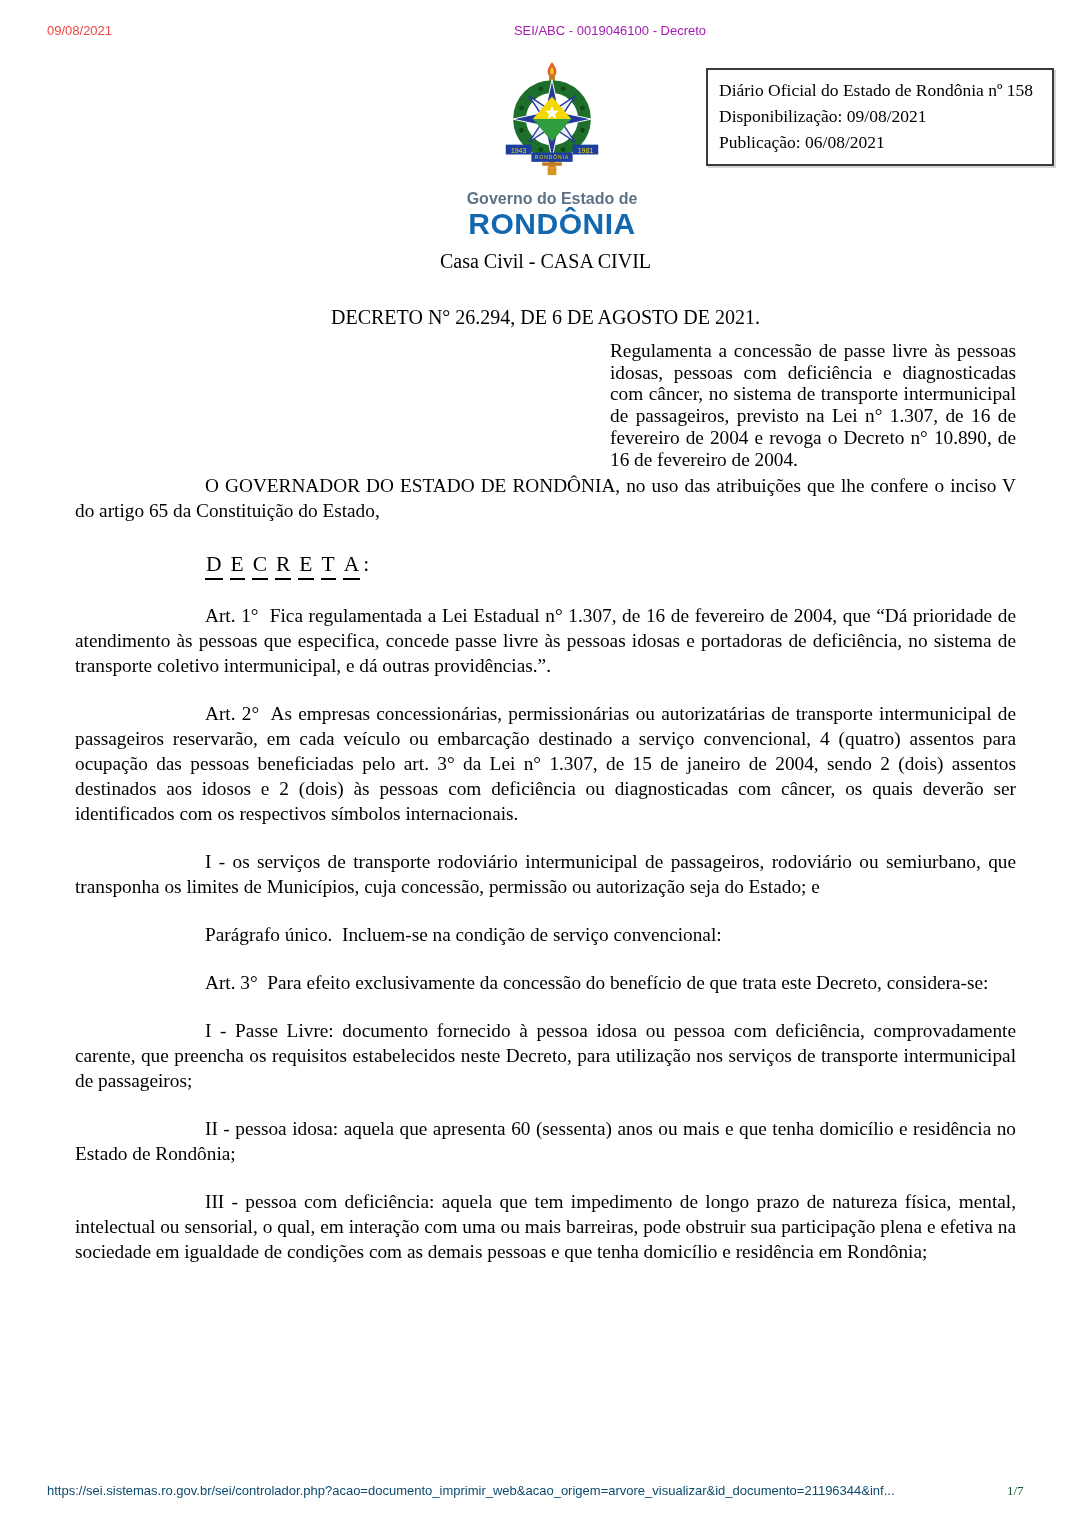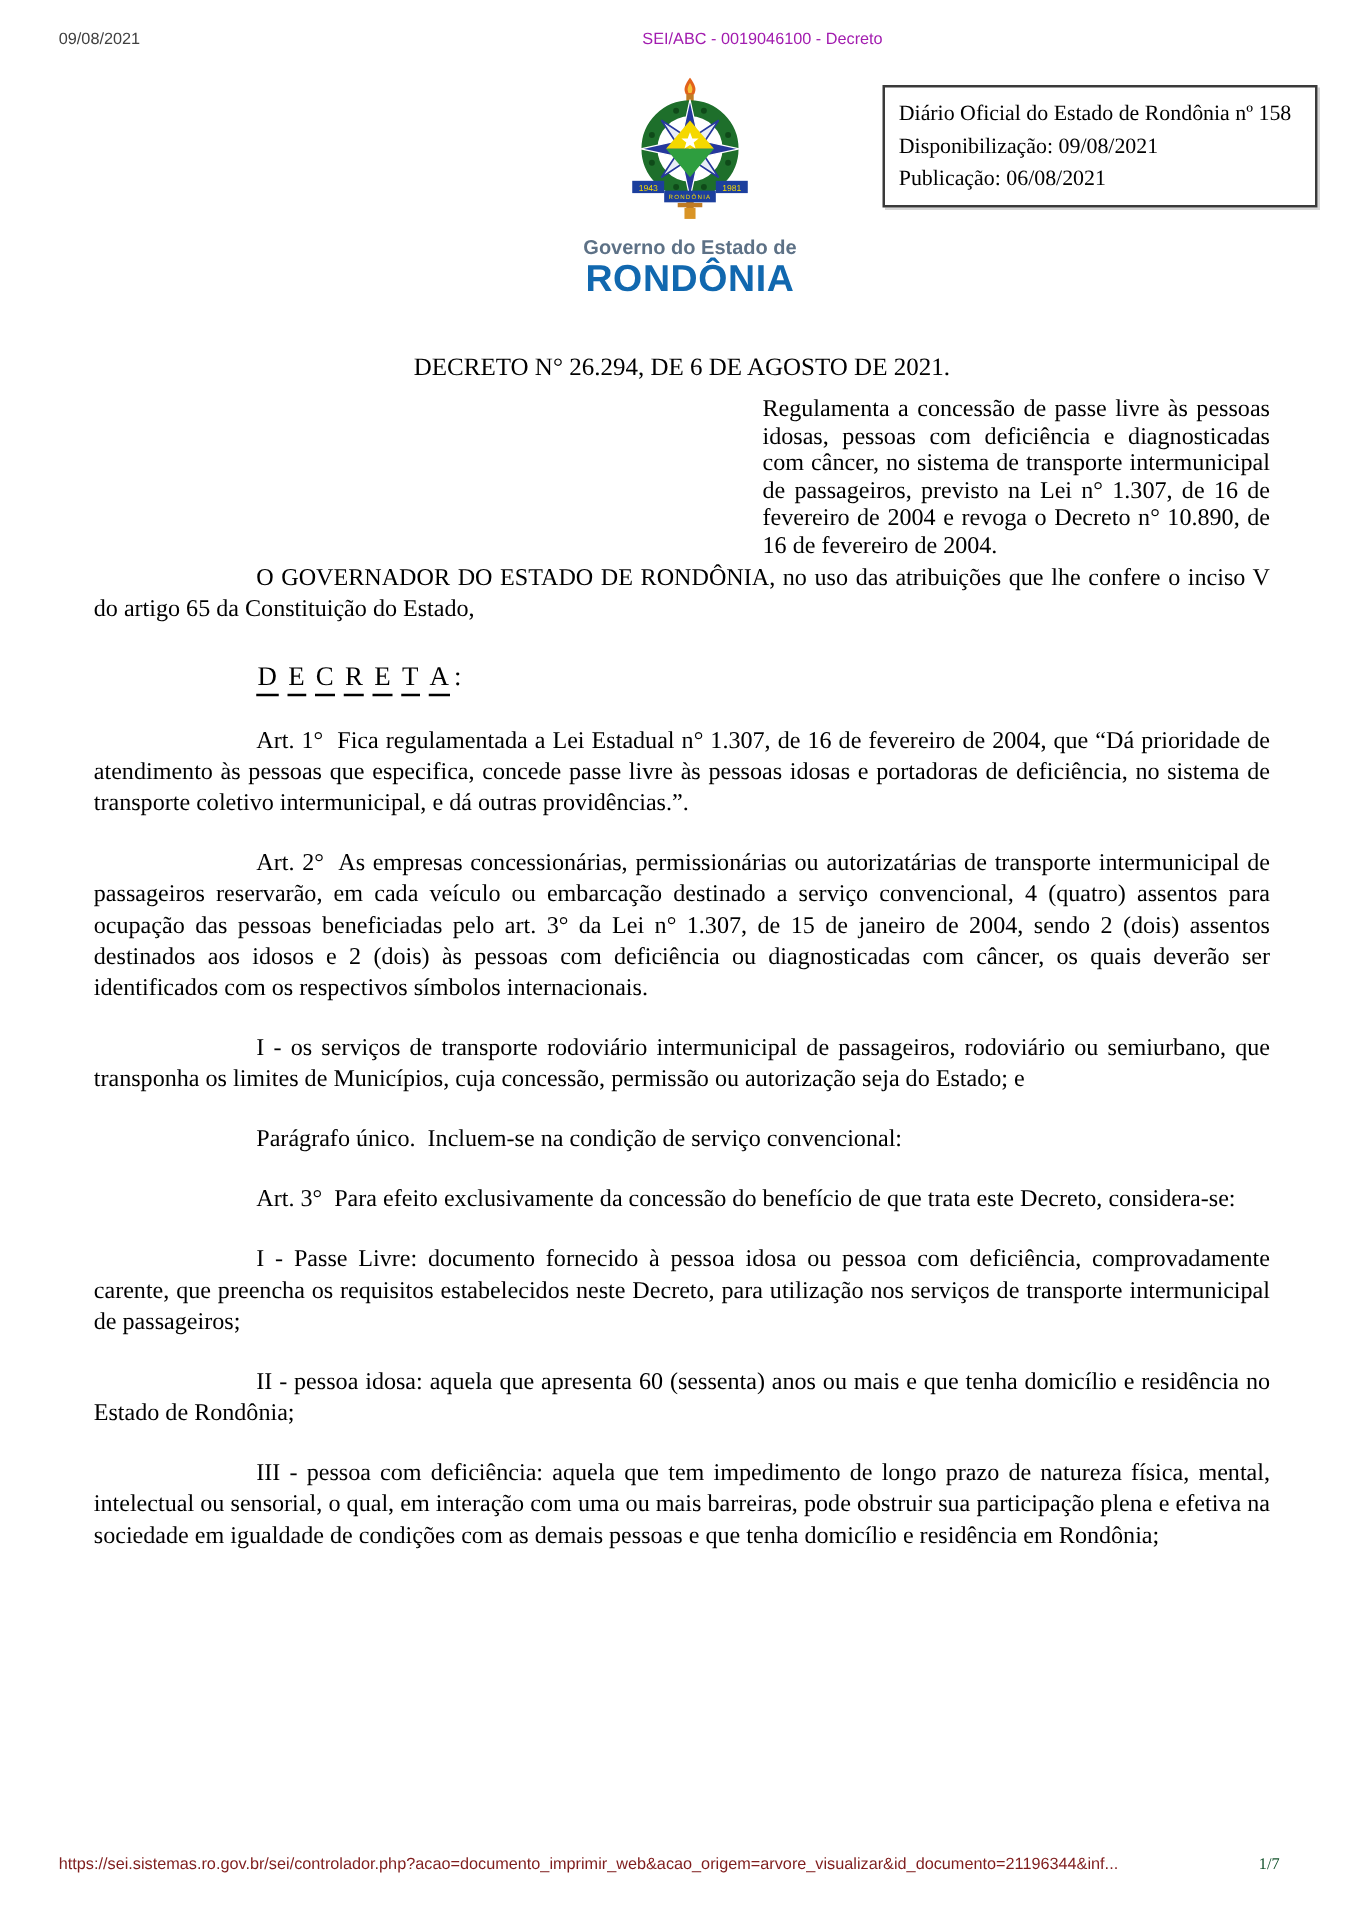--- a/index.html
+++ b/index.html
@@ -9,32 +9,32 @@
     width: 1080px; height: 1524px;
     position: relative;
     overflow: hidden;
     font-family: "Liberation Serif", serif;
     color: #000;
   }
   
   .ph-date {
     position: absolute; top: 23px; left: 47px;
     font-family: "Liberation Sans", sans-serif;
-    font-size: 13px; color: #404040;
+    font-size: 13px; color: #ef4444;
   }
   .ph-title {
     position: absolute; top: 23px; left: 610px;
     transform: translateX(-50%);
     font-family: "Liberation Sans", sans-serif;
     font-size: 13px; color: #a21caf; white-space: nowrap;
   }
   .pf-url {
     position: absolute; top: 1483px; left: 47px;
     font-family: "Liberation Sans", sans-serif;
-    font-size: 13px; color: #7f1d1d; white-space: nowrap;
+    font-size: 13px; color: #0c4a6e; white-space: nowrap;
   }
   .pf-page {
     position: absolute; top: 1483px; left: 1007px;
     font-family: Liberation Serif, serif;
     font-size: 13px; color: #14532d;
   }
   
   .logo-block {
     position: absolute; top: 62px; left: 12px; width: 1080px;
     display: flex; flex-direction: column; align-items: center;
@@ -150,20 +150,21 @@
   <div class="gov-name">RONDÔNIA</div>
 </div>
 
 <div class="gazette-box">
   <div>Diário Oficial do Estado de Rondônia nº 158</div>
   <div>Disponibilização: 09/08/2021</div>
   <div>Publicação: 06/08/2021</div>
 </div>
 
 <div class="doc">
+  <div class="org-line">Casa Civil - CASA CIVIL</div>
   <div class="doc-title">DECRETO N° 26.294, DE 6 DE AGOSTO DE 2021.</div>
   <p class="ementa">Regulamenta a concessão de passe livre às pessoas idosas, pessoas com deficiência e diagnosticadas com câncer, no sistema de transporte intermunicipal de passageiros, previsto na Lei n° 1.307, de 16 de fevereiro de 2004 e revoga o Decreto n° 10.890, de 16 de fevereiro de 2004.</p>
   <p class="preamble">O GOVERNADOR DO ESTADO DE RONDÔNIA, no uso das atribuições que lhe confere o inciso V do artigo 65 da Constituição do Estado,</p>
 
   <div class="decreta">
     <span><span class="d-letter">D</span><span class="d-letter">E</span><span class="d-letter">C</span><span class="d-letter">R</span><span class="d-letter">E</span><span class="d-letter">T</span><span class="d-letter">A</span></span><span class="d-colon">:</span>
   </div>
 
   <div>
 

